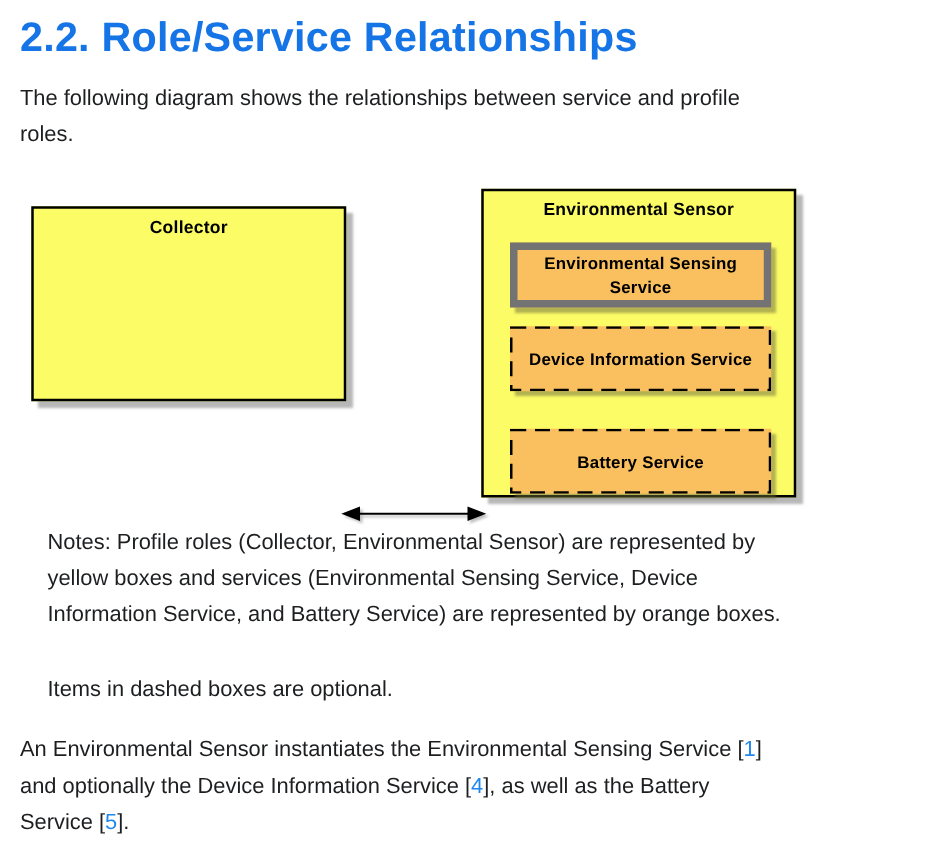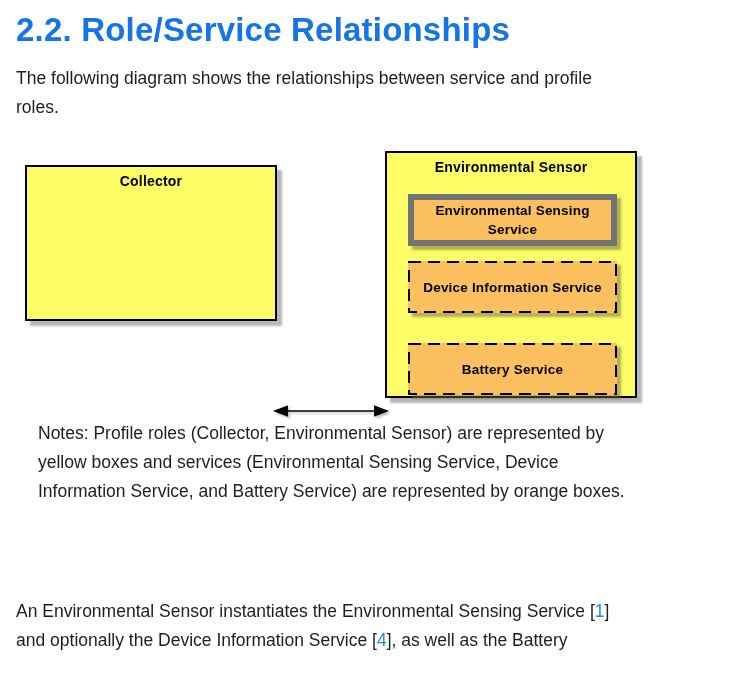--- a/index.html
+++ b/index.html
@@ -27,21 +27,21 @@
   .para {
     position: absolute;
     font-size: 17.5px;
     line-height: 29px;
     color: #1d1e20;
   }
   .para .line { white-space: nowrap; }
   #intro   { left: 16px; top: 64px; }
   #notes   { left: 38px; top: 419px; }
   #optional-note { left: 38px; top: 537px; }
-  #closing { left: 16px; top: 585px; margin-top: 12px; }
+  #closing { left: 16px; top: 585px; }
   .ref-link {
     color: #1e88f0;
     text-decoration: none;
     cursor: pointer;
   }
   
   .diagram {
     position: absolute;
     left: 0;
     top: 145px;
@@ -149,19 +149,23 @@
       </div>
     </div>
   </div>
 
   <div class="para" id="notes">
     <div class="line">Notes: Profile roles (Collector, Environmental Sensor) are represented by</div>
     <div class="line">yellow boxes and services (Environmental Sensing Service, Device</div>
     <div class="line">Information Service, and Battery Service) are represented by orange boxes.</div>
   </div>
 
+  <div class="para" id="optional-note">
+    <div class="line">Items in dashed boxes are optional.</div>
+  </div>
 
   <div class="para" id="closing">
     <div class="line"><span>An Environmental Sensor instantiates the Environmental Sensing Service [</span><a class="ref-link">1</a><span>]</span></div>
     <div class="line"><span>and optionally the Device Information Service [</span><a class="ref-link">4</a><span>], as well as the Battery</span></div>
+    <div class="line"><span>Service [</span><a class="ref-link">5</a><span>].</span></div>
   </div>
 
 </div>
 
 </body></html>

